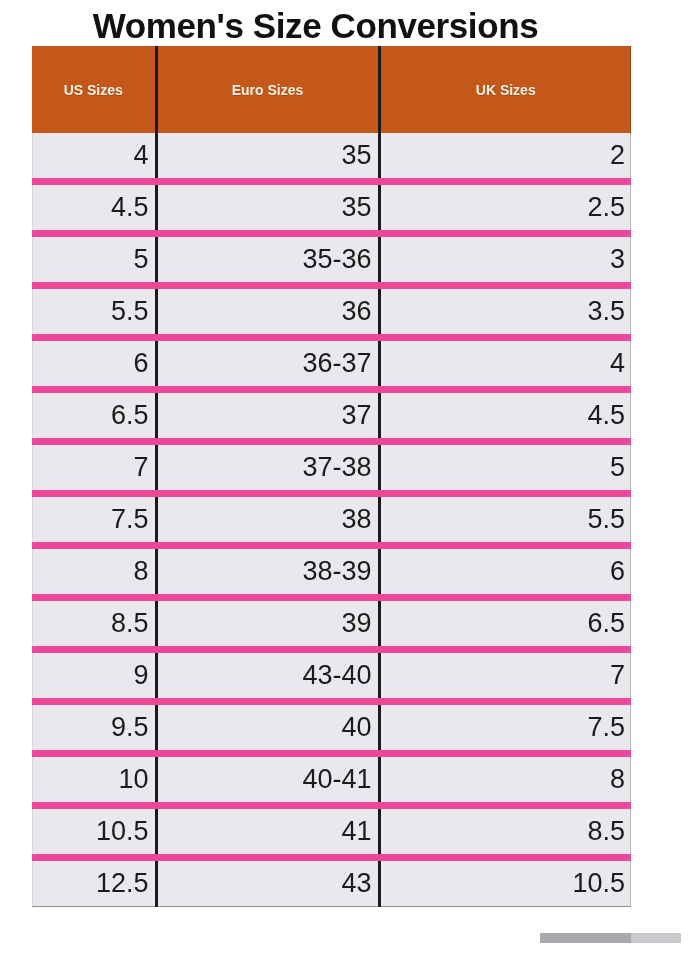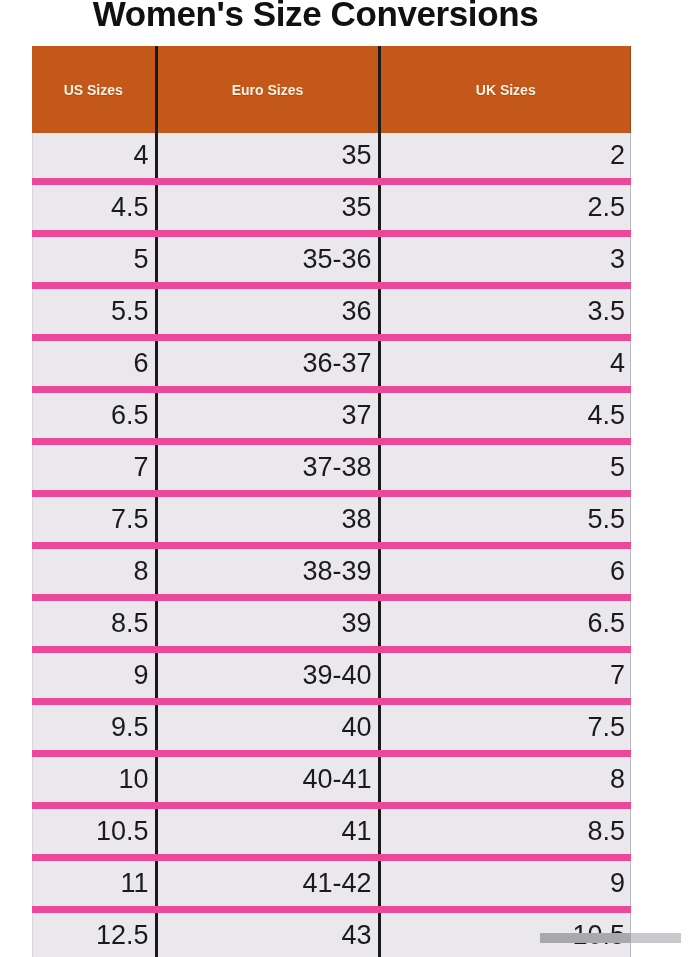--- a/index.html
+++ b/index.html
@@ -12,21 +12,21 @@
     height: 957px;
     overflow: hidden;
     font-family: "Liberation Sans", sans-serif;
     position: relative;
   }
 
   
   #title-bar {
     position: absolute;
     left: 0;
-    top: 0;
+    top: 12px;
     width: 691px;
     height: 44px;
     background: #ffffff;
     overflow: hidden;
   }
   #page-title {
     position: absolute;
     left: 0;
     top: -9px;
     width: 631px;
@@ -196,42 +196,37 @@
         <td class="col-div">38-39</td>
         <td class="col-last">6</td>
       </tr>
       <tr>
         <td class="col-div col-first">8.5</td>
         <td class="col-div">39</td>
         <td class="col-last">6.5</td>
       </tr>
       <tr>
         <td class="col-div col-first">9</td>
-        <td class="col-div">39-40</td>
+        <td class="col-div">43-40</td>
         <td class="col-last">7</td>
       </tr>
       <tr>
         <td class="col-div col-first">9.5</td>
         <td class="col-div">40</td>
         <td class="col-last">7.5</td>
       </tr>
       <tr>
         <td class="col-div col-first">10</td>
         <td class="col-div">40-41</td>
         <td class="col-last">8</td>
       </tr>
       <tr>
         <td class="col-div col-first">10.5</td>
         <td class="col-div">41</td>
         <td class="col-last">8.5</td>
-      </tr>
-      <tr>
-        <td class="col-div col-first">11</td>
-        <td class="col-div">41-42</td>
-        <td class="col-last">9</td>
       </tr>
       <tr>
         <td class="col-div col-first">12.5</td>
         <td class="col-div">43</td>
         <td class="col-last">10.5</td>
       </tr>
     </tbody>
 </table>
 
 <div id="h-scrollbar">

